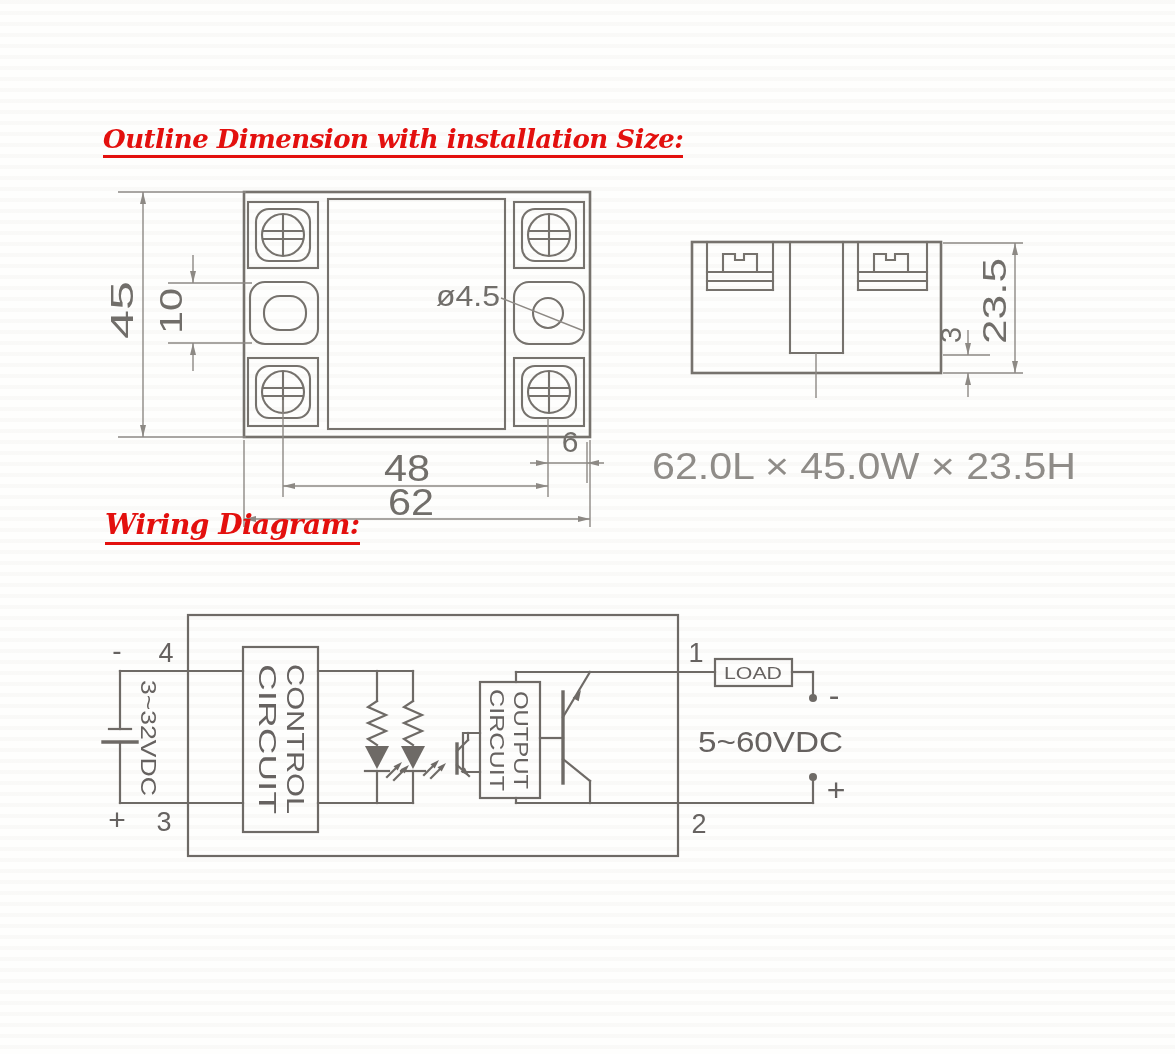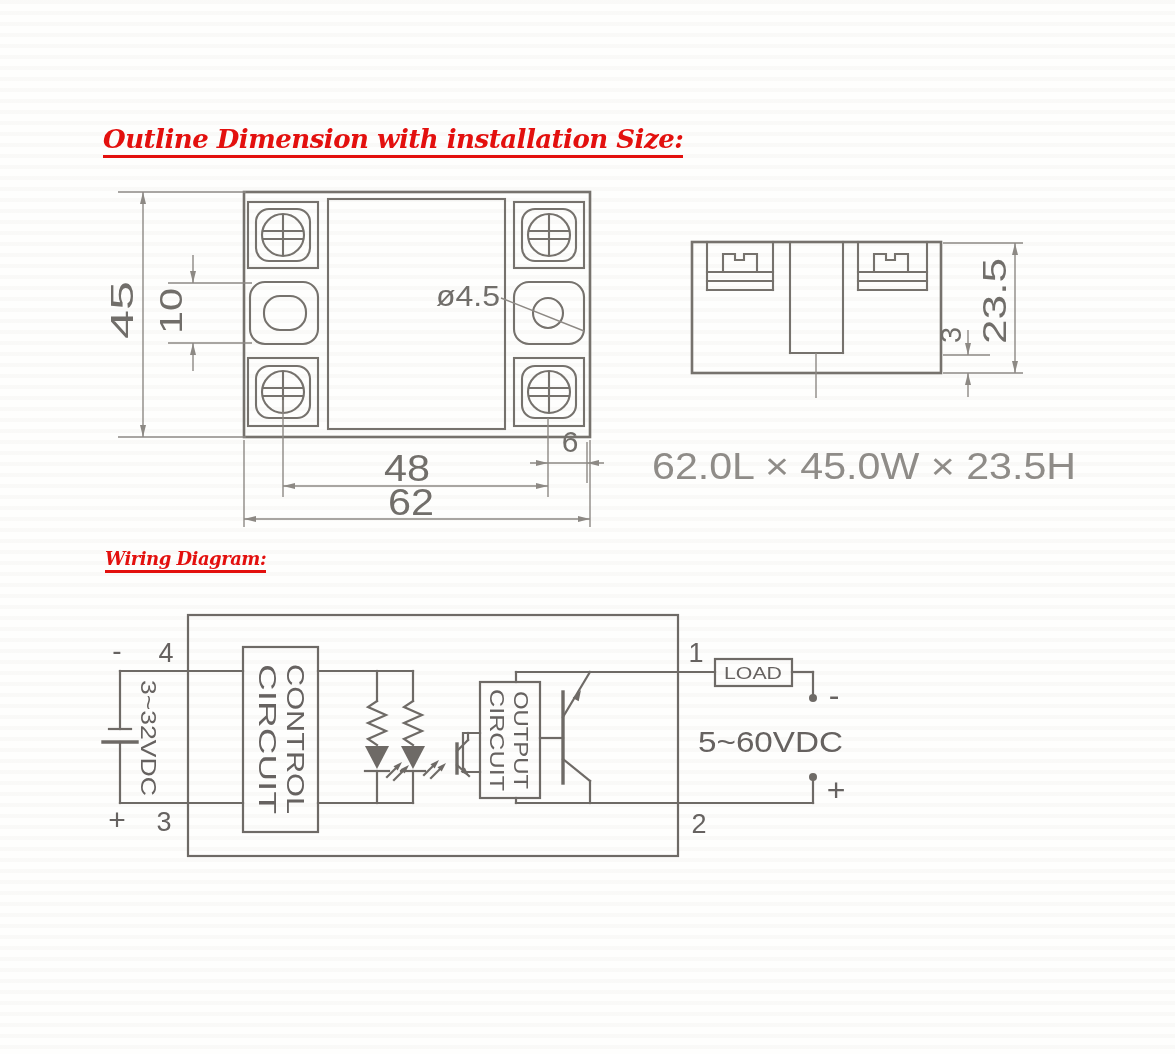--- a/index.html
+++ b/index.html
@@ -12,21 +12,21 @@
     background:repeating-linear-gradient(180deg,
       rgba(189,184,176,0.07) 0 4px, rgba(255,255,255,0) 4px 11px);
   }
   .heading{
     position:absolute;margin:0;color:#e3100e;
     font-family:"DejaVu Serif","Liberation Serif",serif;
     font-style:italic;font-weight:700;letter-spacing:-0.5px;
   }
   .heading .hl{border-bottom:3px solid #e3100e;padding-bottom:1px;display:inline-block;text-align:center;}
   .h-outline{left:103px;top:124px;font-size:26px;}
-  .h-wiring{left:105px;top:548px;font-size:18px;}
+  .h-wiring{left:105px;top:508px;font-size:28px;}
   svg{position:absolute;}
   svg *{vector-effect:none;}
   .ln{stroke:#76726d;stroke-width:2.6;fill:none;stroke-linecap:square;}
   .ln2{stroke:#76726d;stroke-width:2.1;fill:none;stroke-linecap:square;}
   .dim{stroke:#8d8984;stroke-width:1.4;fill:none;stroke-linecap:butt;}
   .arr{fill:#8d8984;stroke:none;}
   .dimtxt{fill:#716e6a;stroke:none;}
   .sizetxt{fill:#8f8c88;stroke:none;font-size:36px;}
   .wire{stroke:#6e6a66;stroke-width:2.2;fill:none;stroke-linecap:square;}
   .wireT{stroke:#6e6a66;stroke-width:3.4;fill:none;stroke-linecap:square;}

